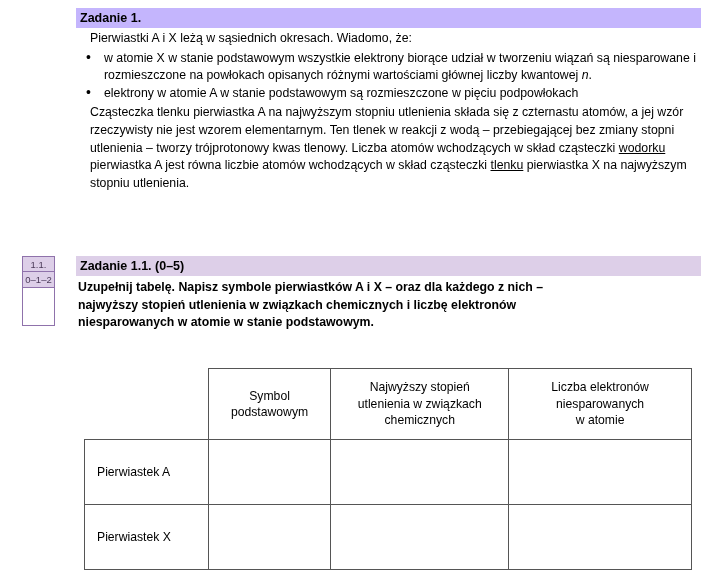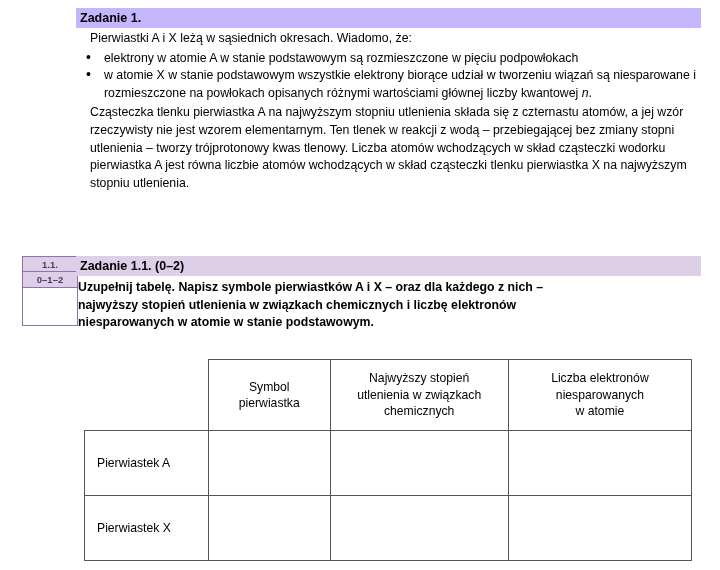--- a/index.html
+++ b/index.html
@@ -54,32 +54,32 @@
     line-height: 17.6px;
   }
   ul.bullets li::before {
     content: "\2022";
     position: absolute;
     left: 8px;
     top: -1px;
     font-size: 14px;
   }
   .underline {
+    text-decoration: underline;
   }
   .ital {
     font-style: italic;
   }
 
   
   .marker {
     position: absolute;
     left: 22px;
     top: 256px;
-    width: 56px;
-    font-weight: bold;
+    width: 33px;
   }
   .marker-cell {
     border: 1px solid #8f72ab;
     box-sizing: border-box;
     text-align: center;
     font-size: 9.5px;
     color: #4a3a58;
     background: #ddcfe8;
     height: 16px;
     line-height: 15px;
@@ -112,21 +112,21 @@
     font-weight: bold;
     font-size: 12.3px;
     line-height: 17.6px;
     padding: 3px 2px 0 2px;
   }
 
   
   table.answer-table {
     position: absolute;
     left: 84px;
-    top: 359px;
+    top: 368px;
     border-collapse: collapse;
     width: 608px;
     font-size: 12.2px;
   }
   table.answer-table td {
     border: 1px solid #555555;
     padding: 4px 6px;
     vertical-align: middle;
     text-align: center;
     line-height: 16.5px;
@@ -150,49 +150,49 @@
 </head>
 <body>
 
 <div class="page">
 
   <div class="task1">
     <div class="task-header">Zadanie 1.</div>
     <div class="body-text">
       <p>Pierwiastki A i X leżą w sąsiednich okresach. Wiadomo, że:</p>
       <ul class="bullets">
+        <li><span>w atomie X w stanie podstawowym wszystkie elektrony biorące udział w tworzeniu wiązań są niesparowane i rozmieszczone na powłokach opisanych różnymi wartościami głównej liczby kwantowej <span class="ital">n</span>.</span></li>
         <li>elektrony w atomie A w stanie podstawowym są rozmieszczone w pięciu podpowłokach</li>
-        <li><span>w atomie X w stanie podstawowym wszystkie elektrony biorące udział w tworzeniu wiązań są niesparowane i rozmieszczone na powłokach opisanych różnymi wartościami głównej liczby kwantowej <span class="ital">n</span>.</span></li>
       </ul>
       <p><span>Cząsteczka tlenku pierwiastka A na najwyższym stopniu utlenienia składa się z czternastu atomów, a jej wzór rzeczywisty nie jest wzorem elementarnym. Ten tlenek w reakcji z wodą – przebiegającej bez zmiany stopni utlenienia – tworzy trójprotonowy kwas tlenowy. Liczba atomów wchodzących w skład cząsteczki </span><span class="underline">wodorku</span><span> pierwiastka A jest równa liczbie atomów wchodzących w skład cząsteczki </span><span class="underline">tlenku</span><span> pierwiastka X na najwyższym stopniu utlenienia.</span></p>
     </div>
   </div>
 
   <div class="marker">
     <div class="marker-cell">1.1.</div>
     <div class="marker-cell second">0–1–2</div>
     <div class="marker-cell blank"></div>
   </div>
 
   <div class="task11">
-    <div class="sub-header">Zadanie 1.1. (0–2)</div>
+    <div class="sub-header">Zadanie 1.1. (0–5)</div>
     <div class="instruction">
       <div>Uzupełnij tabelę. Napisz symbole pierwiastków A i X – oraz dla każdego z nich –</div>
       <div>najwyższy stopień utlenienia w związkach chemicznych i liczbę elektronów</div>
       <div>niesparowanych w atomie w stanie podstawowym.</div>
     </div>
   </div>
 
   <table class="answer-table">
     <tbody>
         <tr>
       <td class="corner col-a"></td>
       <td class="head col-b">
         <div>Symbol</div>
-        <div>pierwiastka</div>
+        <div>podstawowym</div>
       </td>
       <td class="head col-c">
         <div>Najwyższy stopień</div>
         <div>utlenienia w związkach</div>
         <div>chemicznych</div>
       </td>
       <td class="head col-d">
         <div>Liczba elektronów</div>
         <div>niesparowanych</div>
         <div>w atomie</div>

